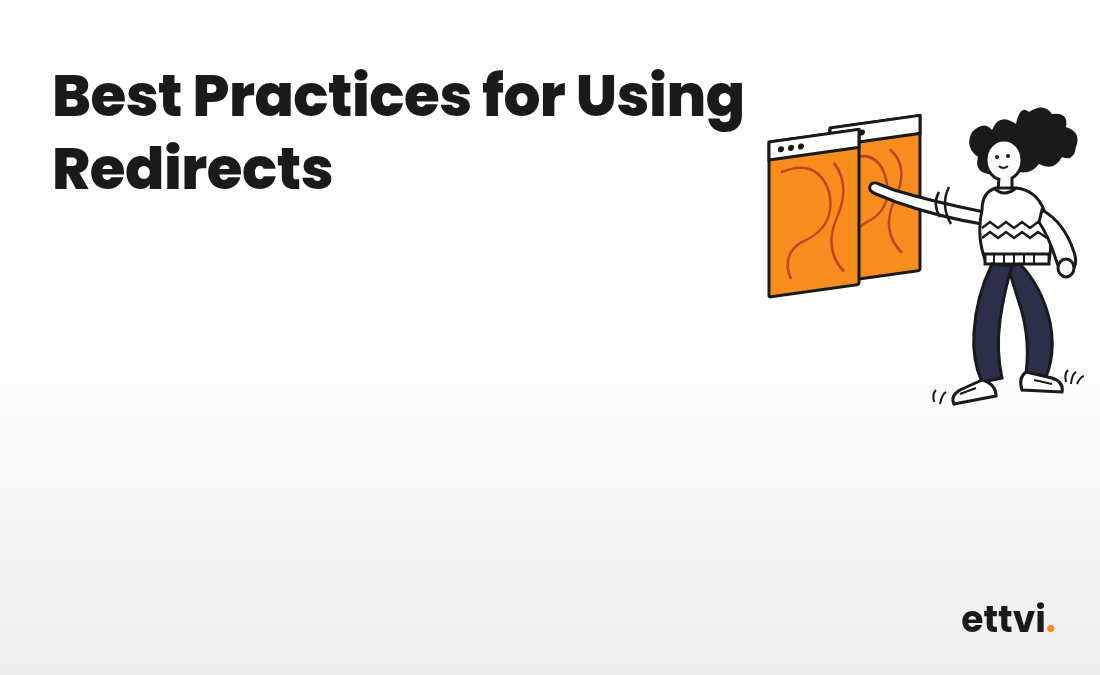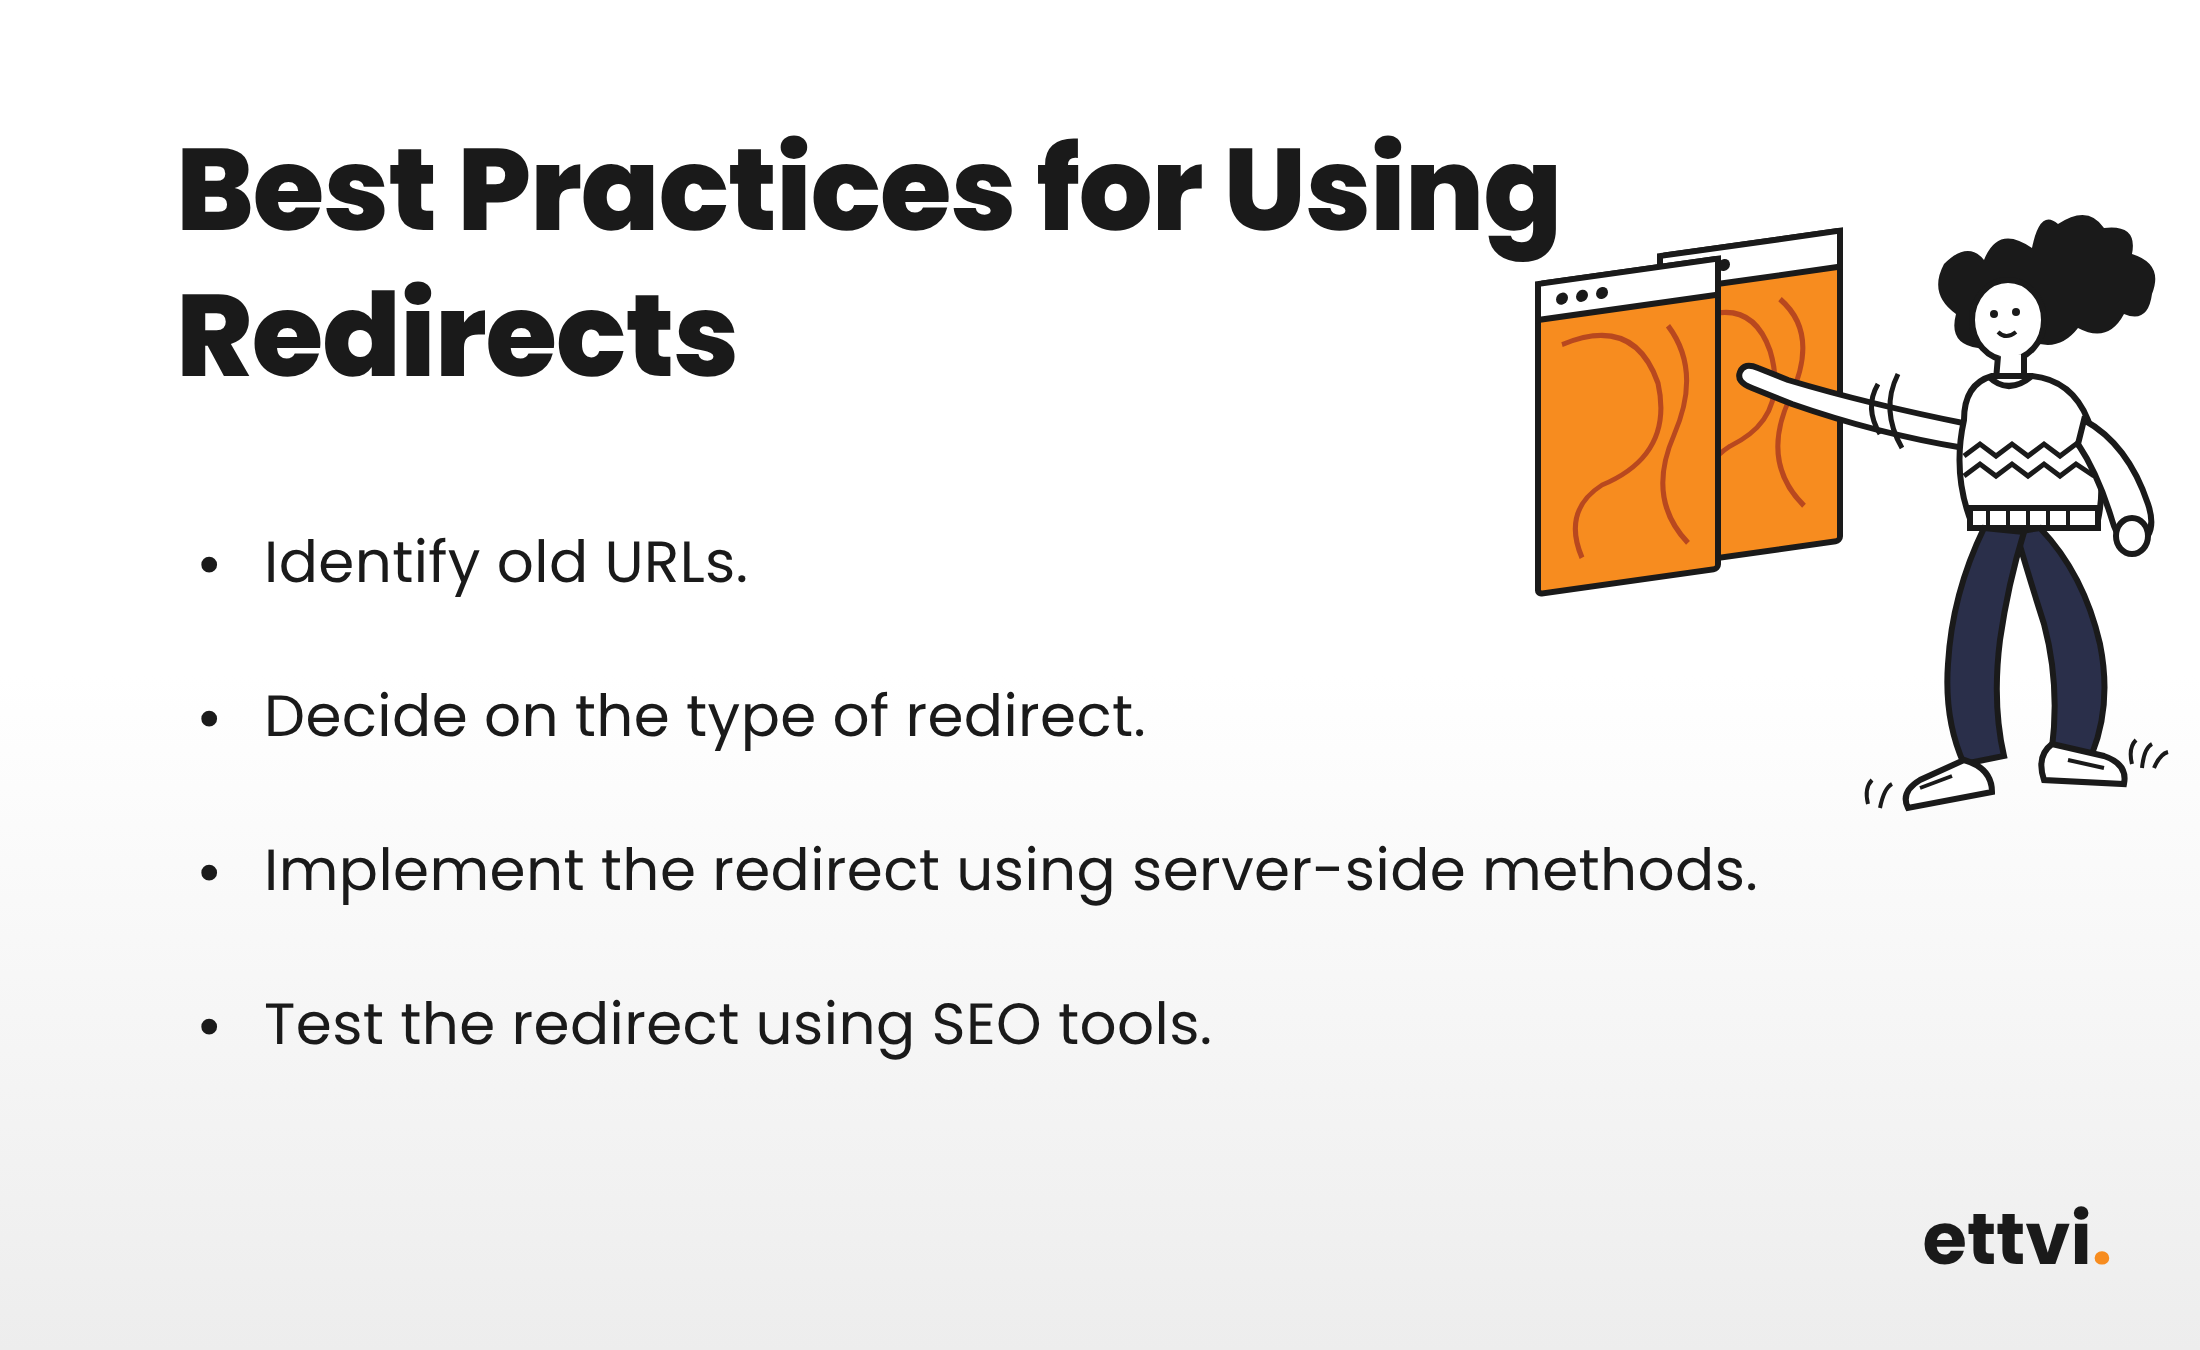--- a/index.html
+++ b/index.html
@@ -5,21 +5,21 @@
     * { margin: 0; padding: 0; box-sizing: border-box; }
     body {
       width: 1100px;
       height: 675px;
       background: linear-gradient(180deg, #ffffff 0%, #ffffff 50%, #ededed 100%);
       font-family: 'Poppins', 'Segoe UI', -apple-system, sans-serif;
       position: relative;
       overflow: hidden;
     }
     .container {
-      padding: 60px 80px 0 88px;
+      padding: 60px 80px 0 52px;
       position: relative;
       height: 100%;
       border-radius: 14px;
     }
     .heading {
       font-size: 58px;
       font-weight: 800;
       color: #1a1a1a;
       line-height: 1.25;
       margin-bottom: 56px;
@@ -66,26 +66,20 @@
     .logo .dot {
       color: #f78c1f;
     }
   </style>
 </head>
 <body>
 
 <div class="container">
   <h1 class="heading">Best Practices for Using Redirects</h1>
 
-  <ul class="list">
-    <li class="list-item">Identify old URLs.</li>
-    <li class="list-item">Decide on the type of redirect.</li>
-    <li class="list-item">Implement the redirect using server-side methods.</li>
-    <li class="list-item">Test the redirect using SEO tools.</li>
-  </ul>
 
   <div class="illustration">
     <svg viewBox="0 0 330 310" xmlns="http://www.w3.org/2000/svg">
 
       <g transform="translate(66,-4) skewY(-8)">
         <rect x="0" y="30" width="90" height="155" fill="#f78c1f" stroke="#1a1a1a" stroke-width="3" rx="2"></rect>
         <rect x="0" y="30" width="90" height="18" fill="#ffffff" stroke="#1a1a1a" stroke-width="3"></rect>
         <circle cx="12" cy="39" r="3" fill="#1a1a1a"></circle>
         <circle cx="22" cy="39" r="3" fill="#1a1a1a"></circle>
         <circle cx="32" cy="39" r="3" fill="#1a1a1a"></circle>

